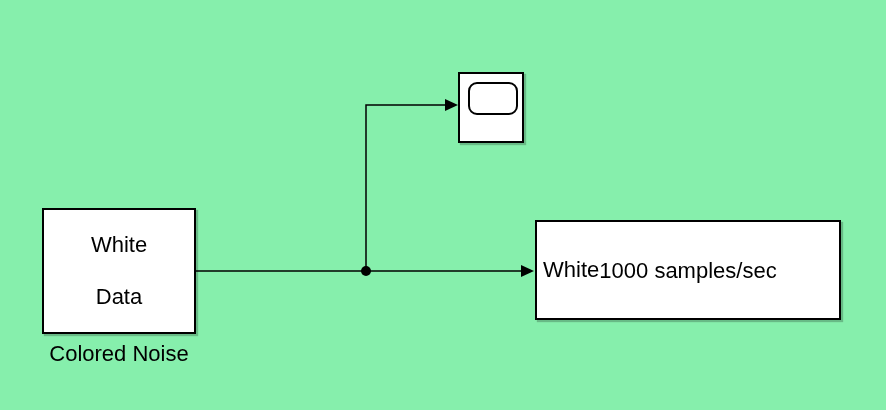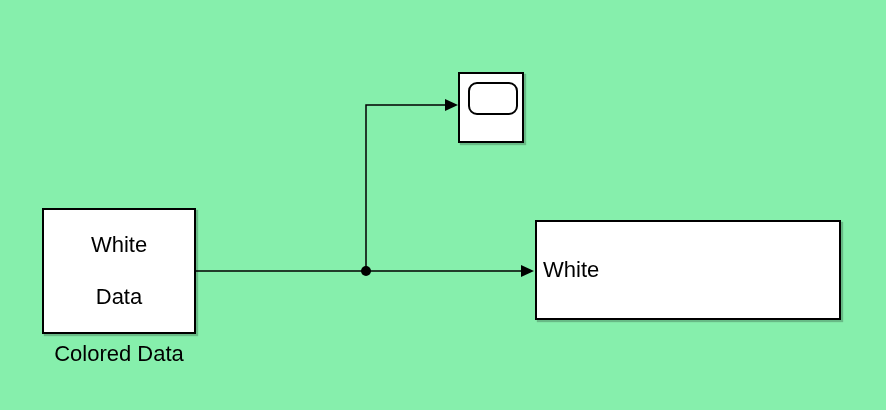--- a/index.html
+++ b/index.html
@@ -123,25 +123,26 @@
     <polyline points="366,271 366,105 446,105"></polyline>
     <polygon points="445,99 445,111 458,105"></polygon>
     <circle cx="366" cy="271" r="5"></circle>
   </svg>
 
   <div class="block block-white-noise">
     <div class="block-title"><span>White</span><br>
       <span>Data</span>
     </div>
   </div>
-  <div class="block-caption">Colored Data</div>
+  <div class="block-caption">Colored Noise</div>
 
   <div class="block block-scope">
     <div class="scope-screen"></div>
   </div>
 
   <div class="block block-daq">
     <span class="port-label">White</span>
     <div class="daq-text">
+      <div>1000 samples/sec</div>
     </div>
   </div>
 
 </div>
 
 </body></html>

